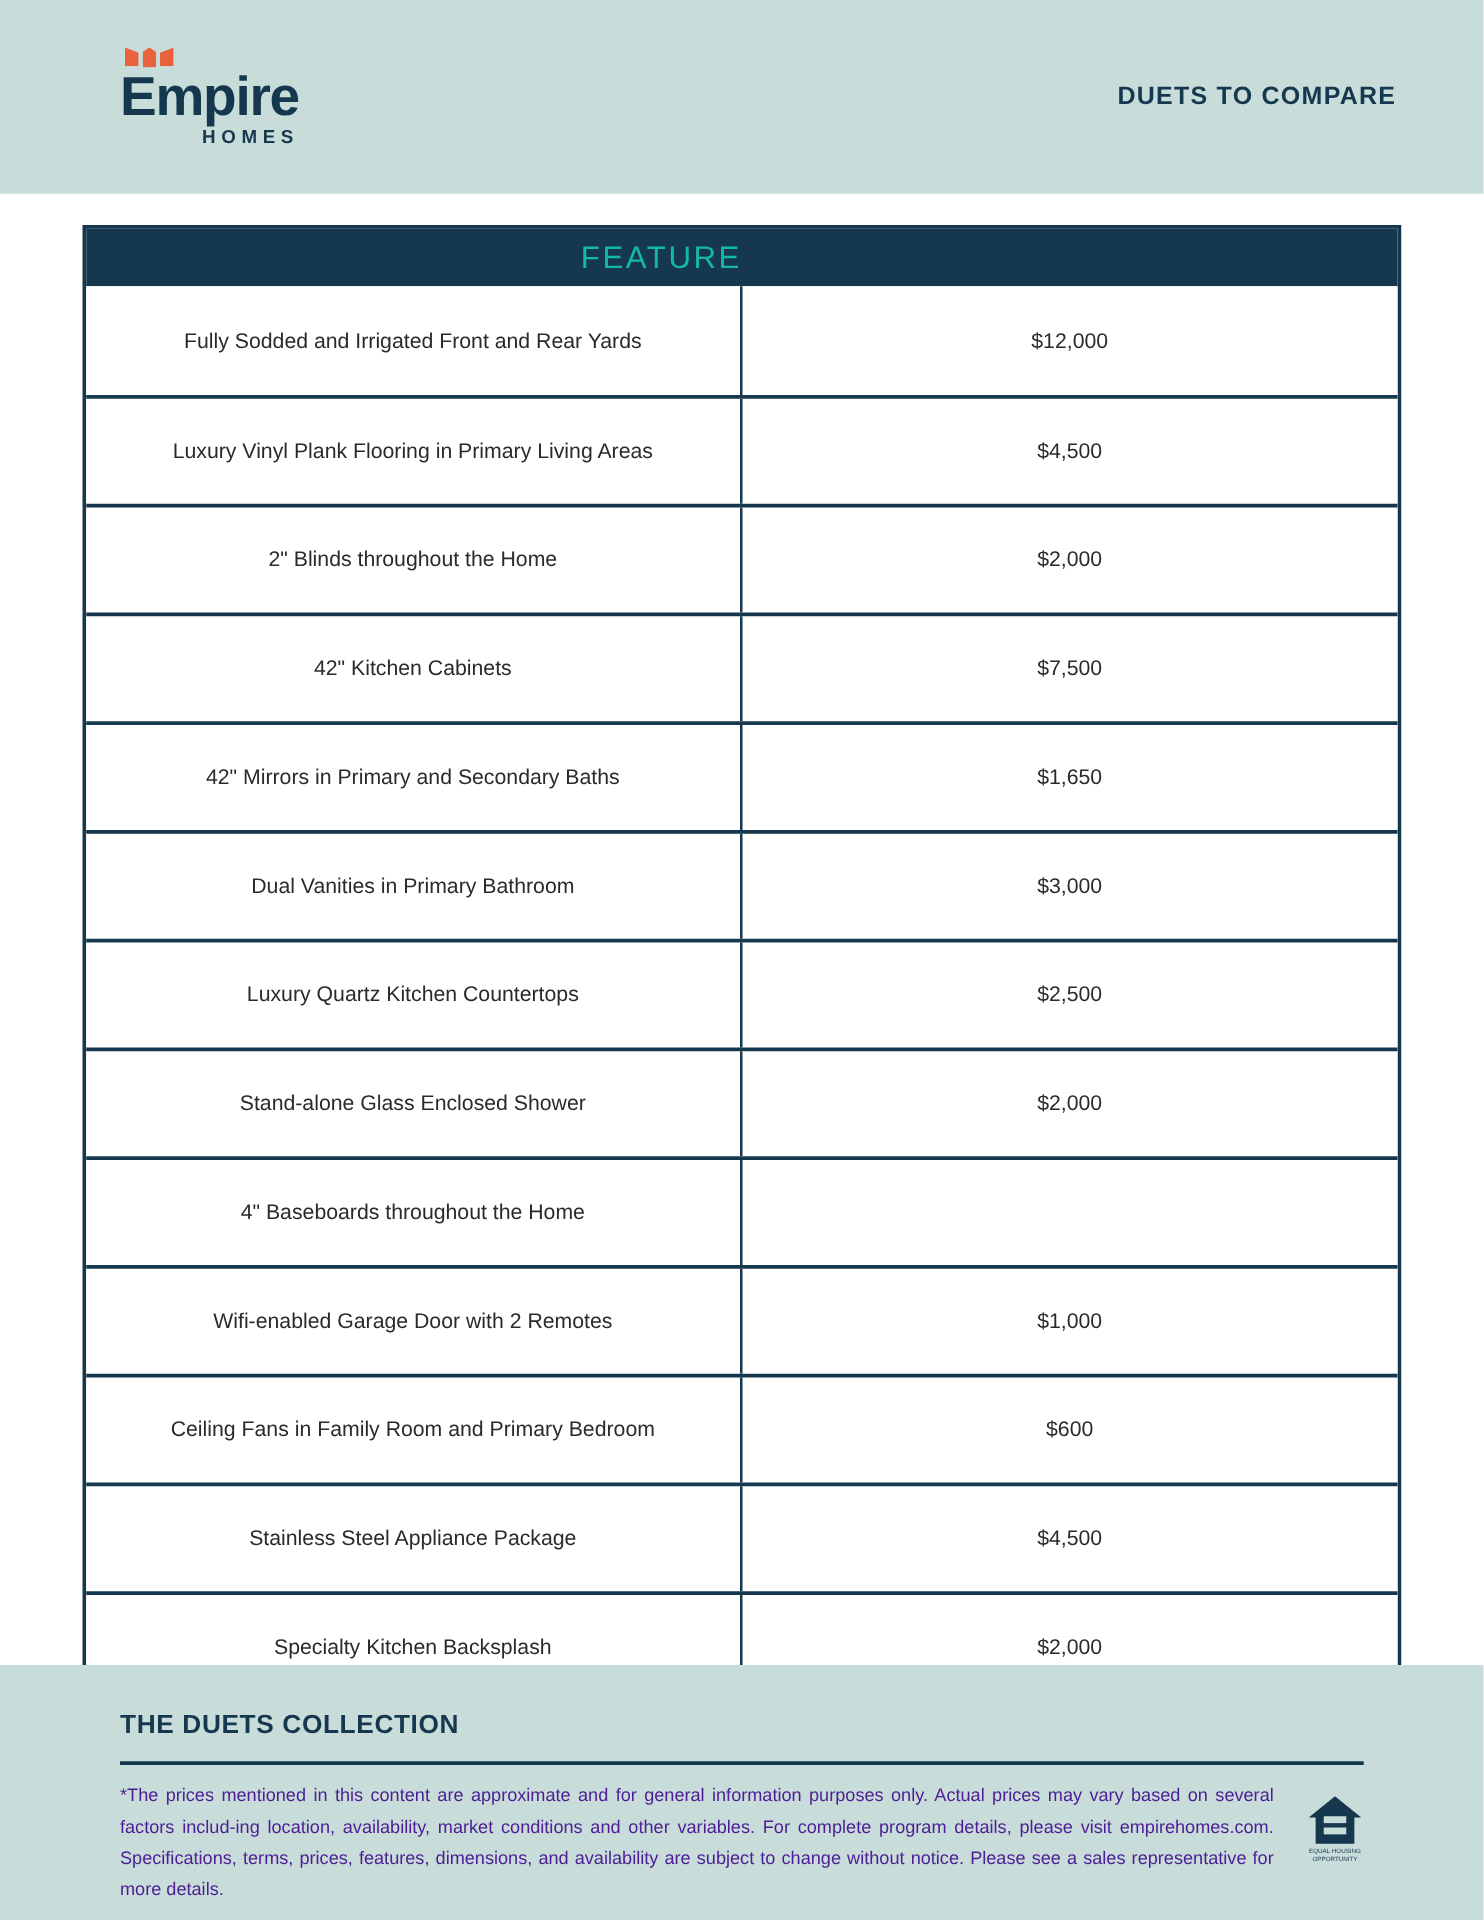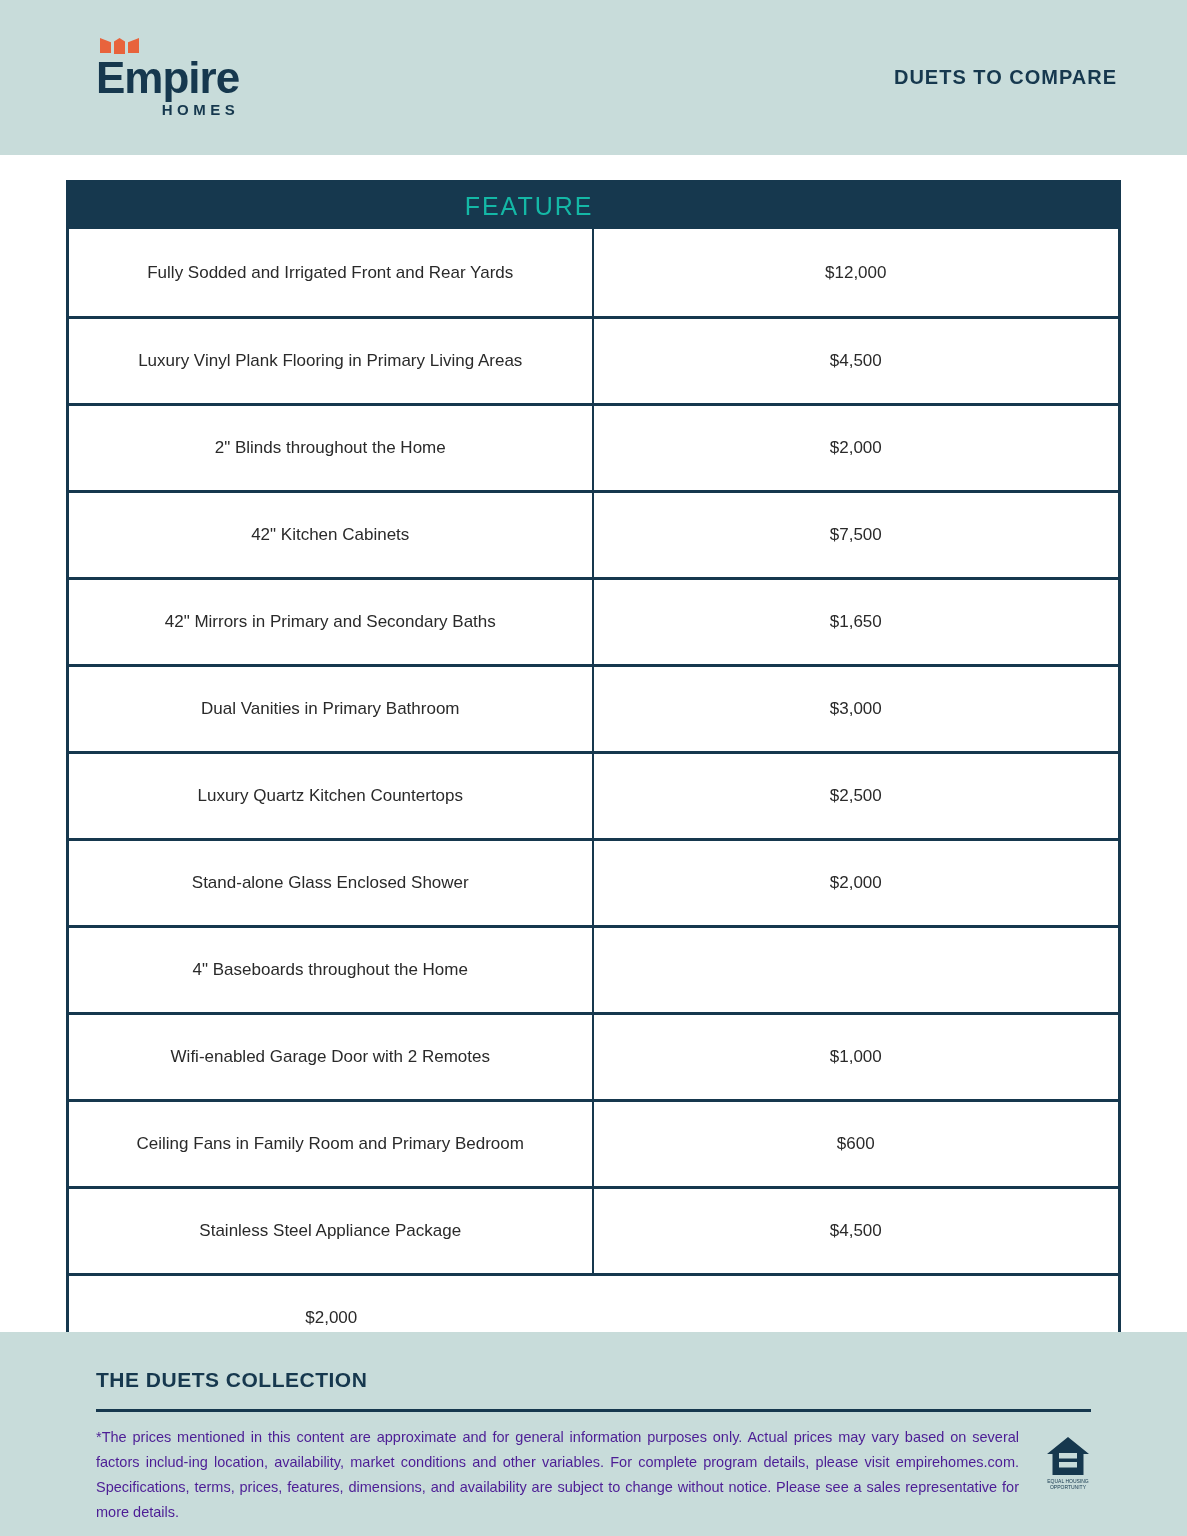--- a/index.html
+++ b/index.html
@@ -175,20 +175,21 @@
     <div class="cell feature">Ceiling Fans in Family Room and Primary Bedroom</div>
     <div class="cell cost">$600</div>
   </div>
 
   <div class="trow">
     <div class="cell feature">Stainless Steel Appliance Package</div>
     <div class="cell cost">$4,500</div>
   </div>
 
   <div class="trow">
+    <div class="cell feature">Specialty Kitchen Backsplash</div>
     <div class="cell cost">$2,000</div>
   </div>
 
   <div class="trow">
     <div class="cell feature">Covered Steel</div>
     <div class="cell cost">$7,000</div>
   </div>
 </div>
       <div class="total-row">
         <span class="total-label">HOMES</span>

